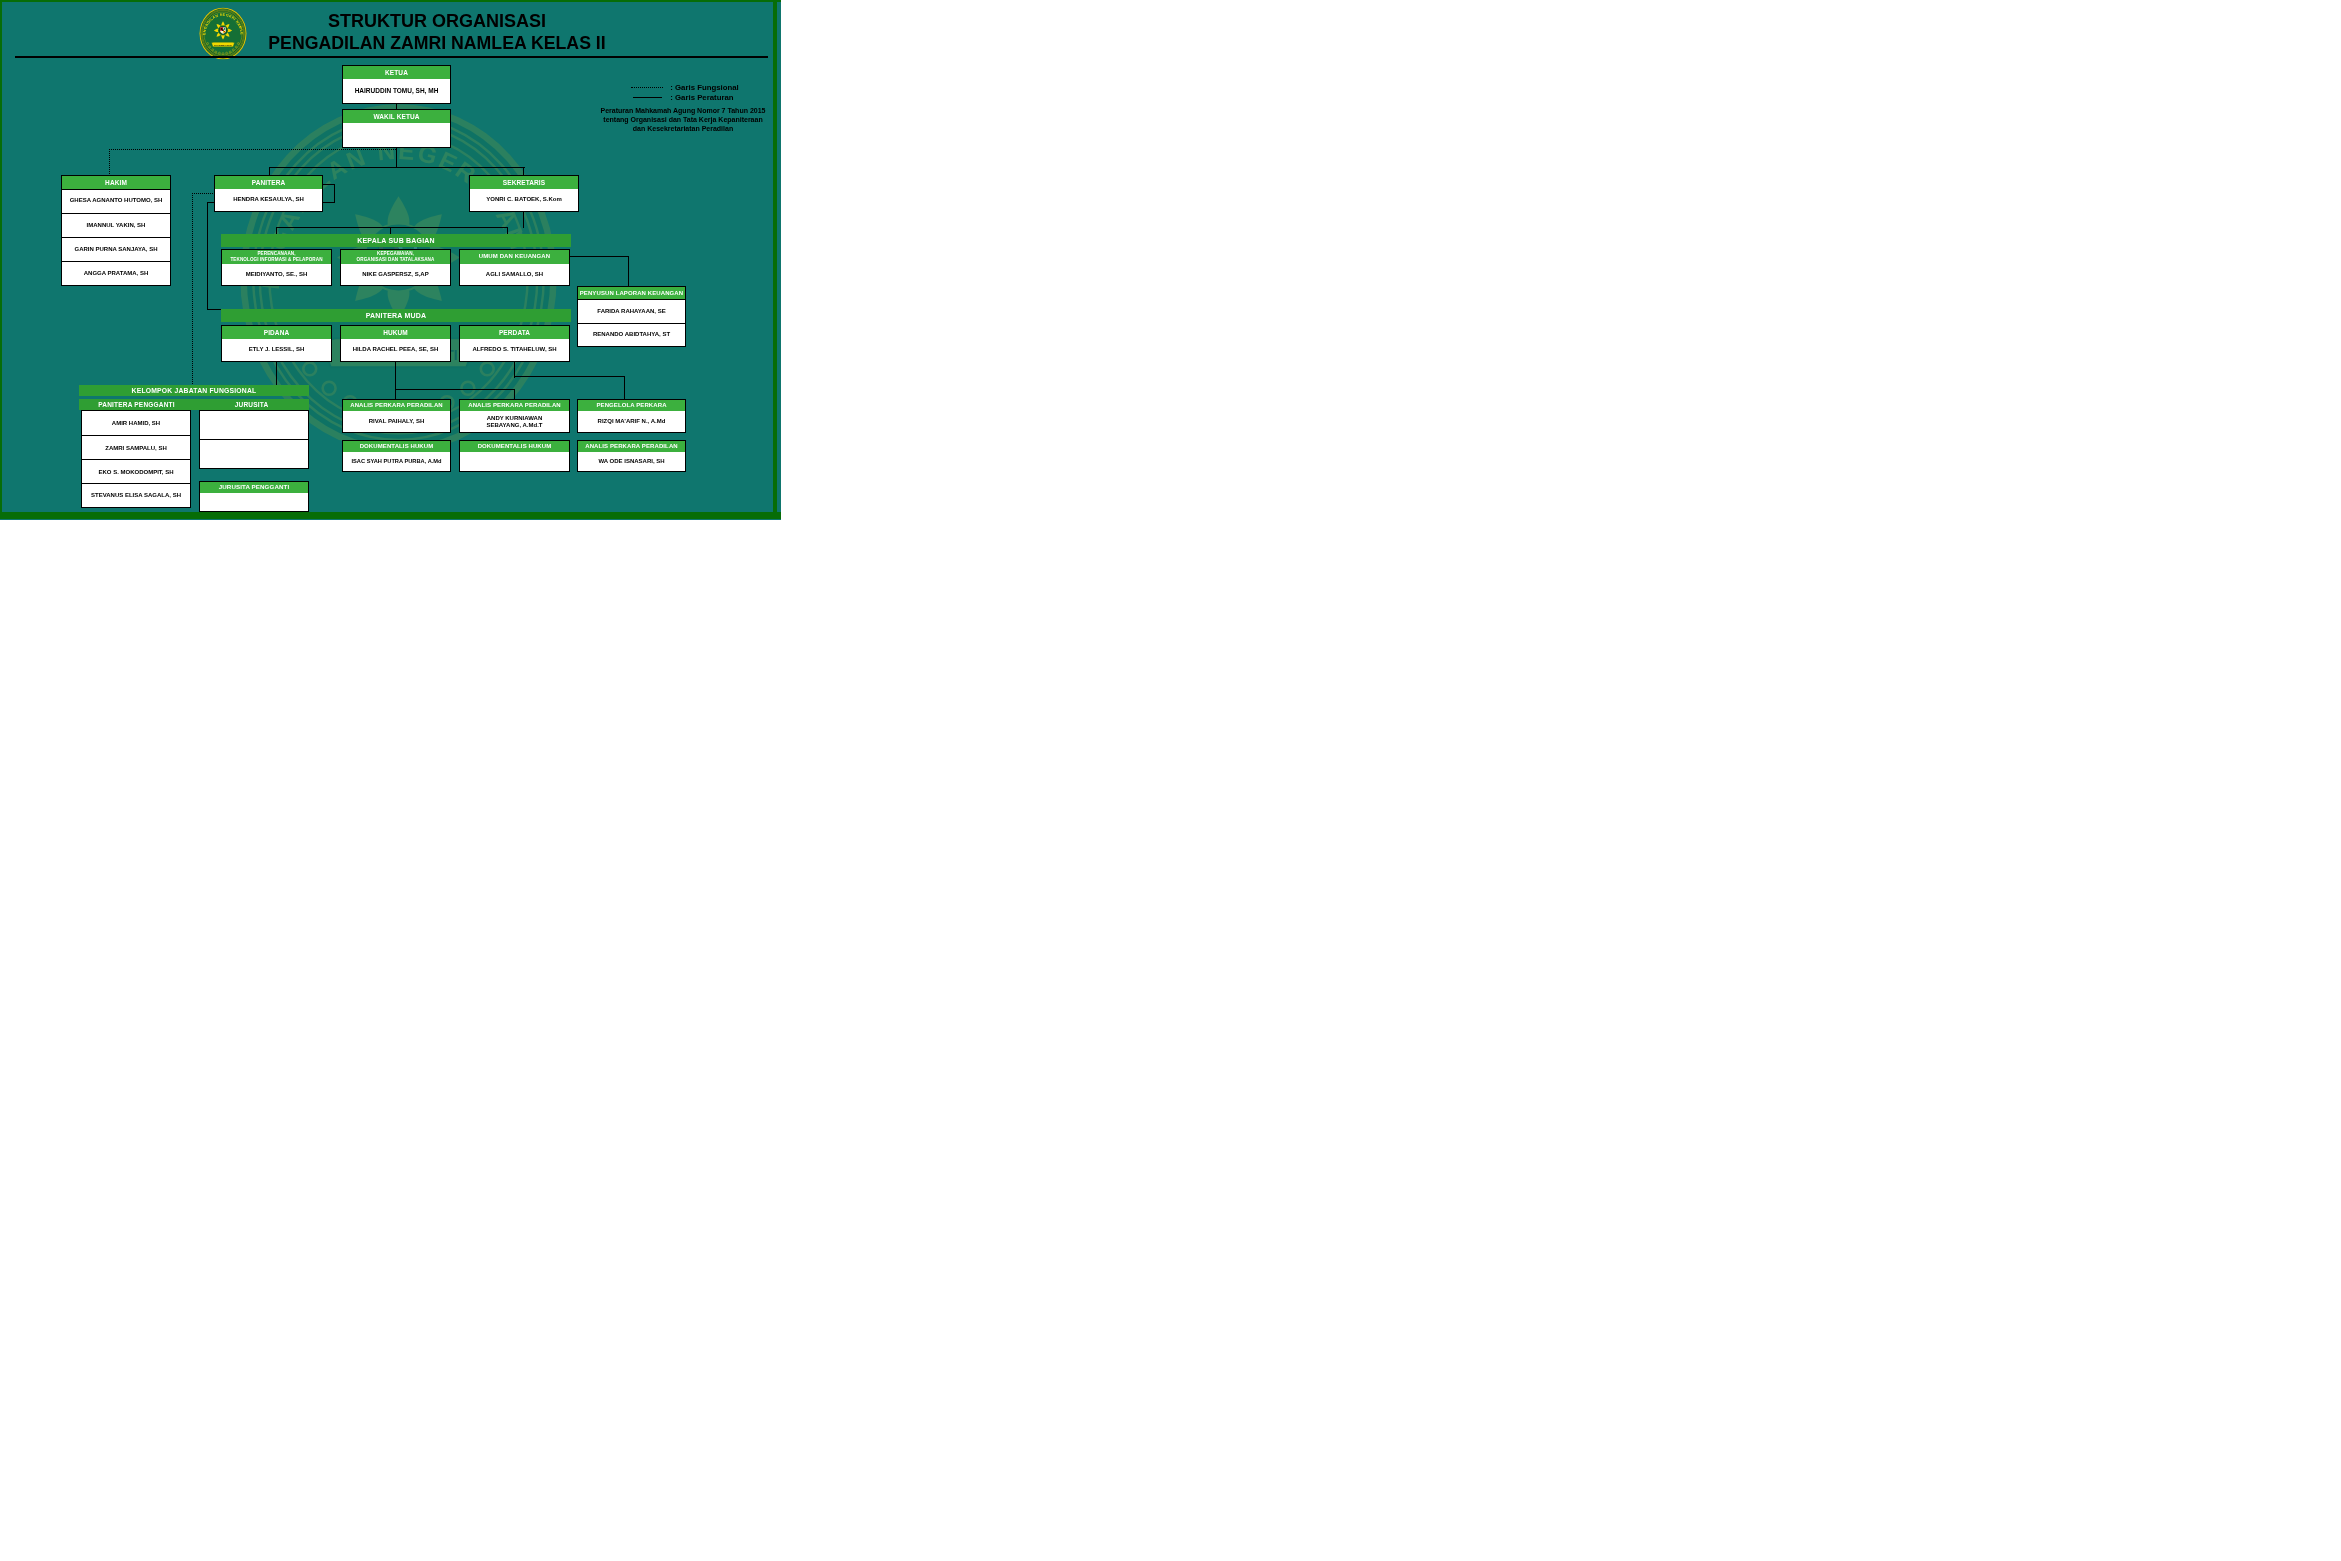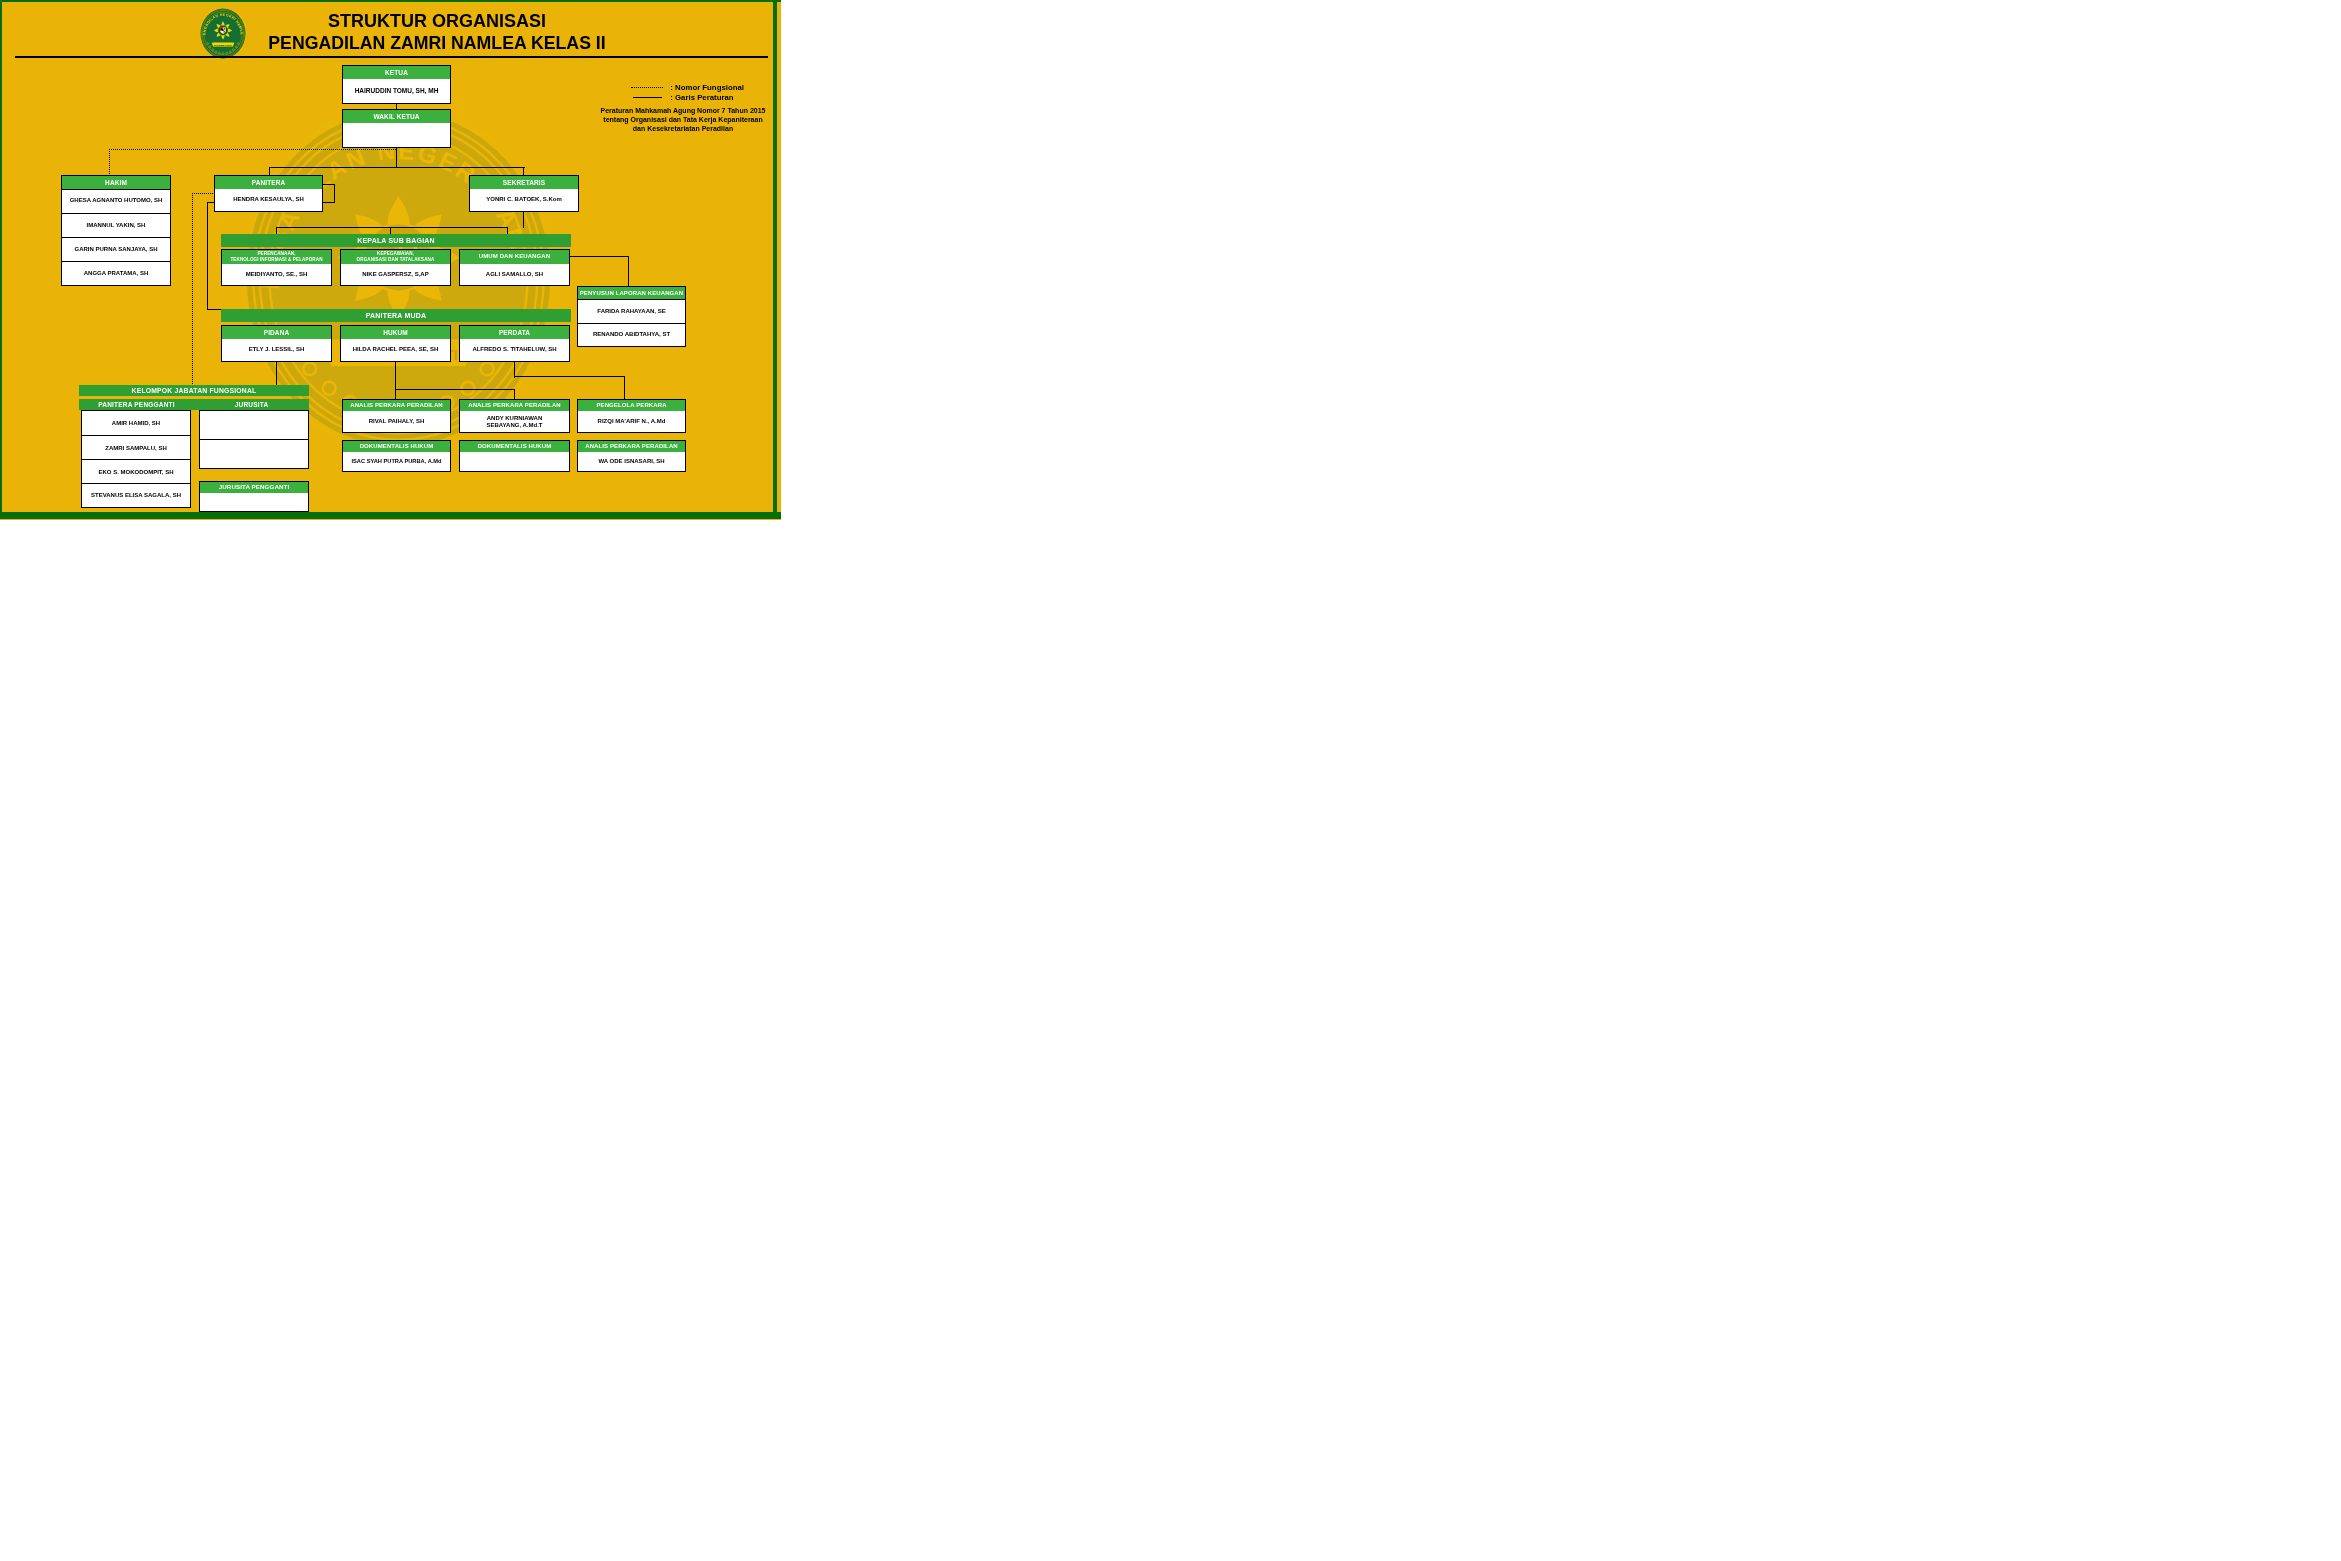--- a/index.html
+++ b/index.html
@@ -1,16 +1,16 @@
 <!DOCTYPE html>
 <html style="--header_green: #3cb03e; --band_green: #2f9e33; --page_border_green: #076d07; --seal_dark_green: #0a5c28; --seal_yellow: #e8c400;font-size:8.3px"><head>
 <meta charset="utf-8">
 <style>
   html,body{margin:0;padding:0;background:#fff;}
-  #page{position:relative;width:781px;height:520px;background:#eab308;overflow:hidden;
+  #page{position:relative;width:781px;height:520px;background:#0f766e;overflow:hidden;
         font-family:"Liberation Sans",sans-serif;color:#000;}
   .abs{position:absolute;}
   
   .obox{position:absolute;background:#fff;border:1px solid #000;display:flex;flex-direction:column;box-sizing:border-box;}
   .ohead{background:var(--header_green,#3cb03e);color:#fff;font-weight:bold;display:flex;flex-direction:column;
          align-items:center;justify-content:center;text-align:center;line-height:1.1;font-size:6.5px;letter-spacing:0.1px;}
   .oname{flex:1;display:flex;align-items:center;justify-content:center;text-align:center;
          font-weight:bold;font-size:6px;padding:0 2.6px;line-height:1.2;}
   .row{border-top:1px solid #000;display:flex;align-items:center;justify-content:center;text-align:center;
        font-weight:bold;font-size:6px;line-height:1.2;padding:0 2.1px;box-sizing:border-box;}
@@ -108,21 +108,21 @@
 
   <div class="title">
     <div class="t1">STRUKTUR ORGANISASI</div>
     <div class="t2">PENGADILAN ZAMRI NAMLEA KELAS II</div>
   </div>
   <div class="rule"></div>
 
   <div class="legend">
     <div class="legrow">
       <div class="legsample dotsample"></div>
-      <span>:  Nomor Fungsional</span>
+      <span>:  Garis Fungsional</span>
     </div>
     <div class="legrow">
       <div class="legsample">
           <div class="solidsample"></div>
         </div>
       <span>:  Garis Peraturan</span>
     </div>
   </div>
 
   <div class="note">

